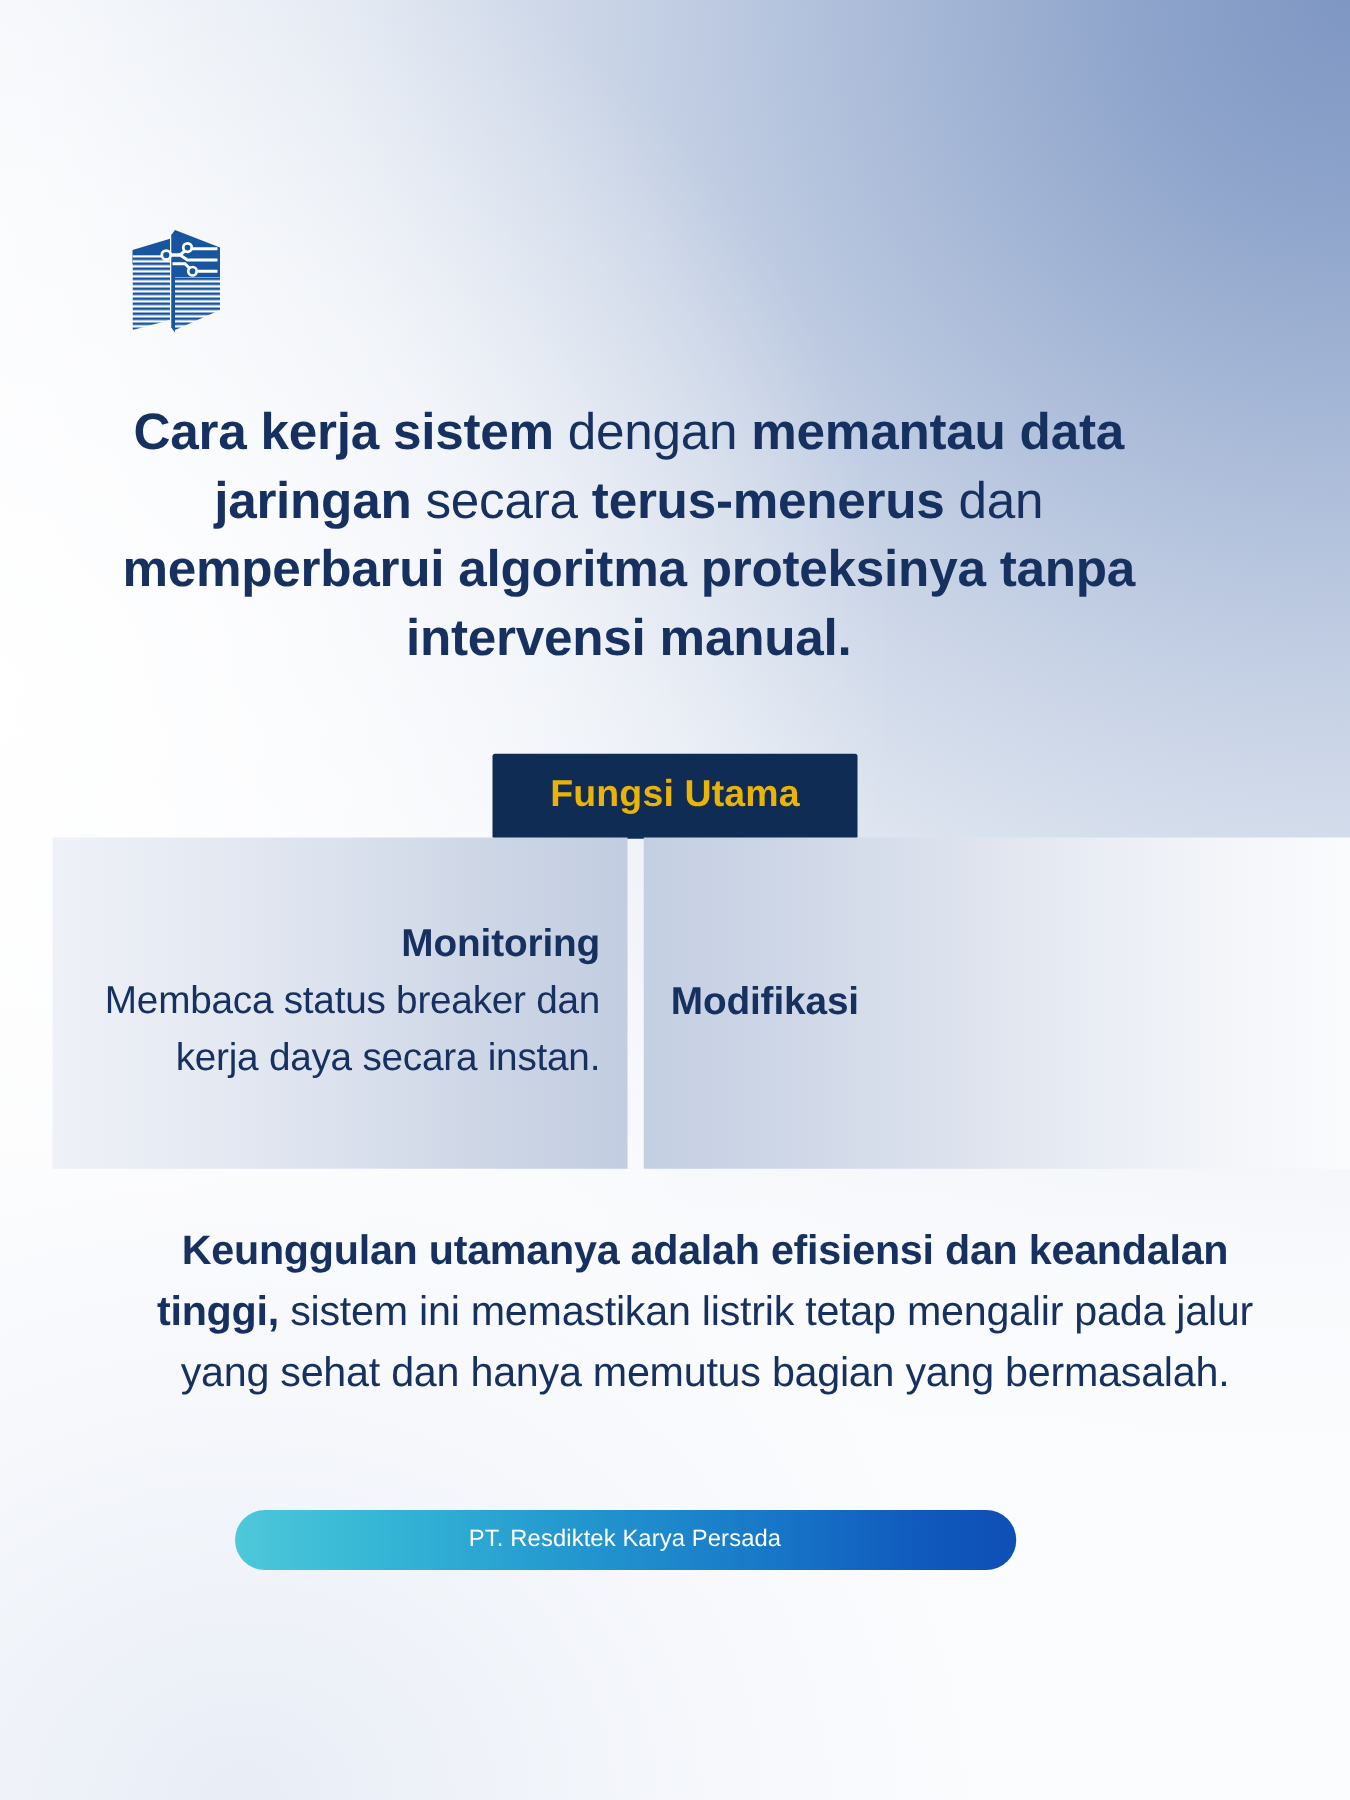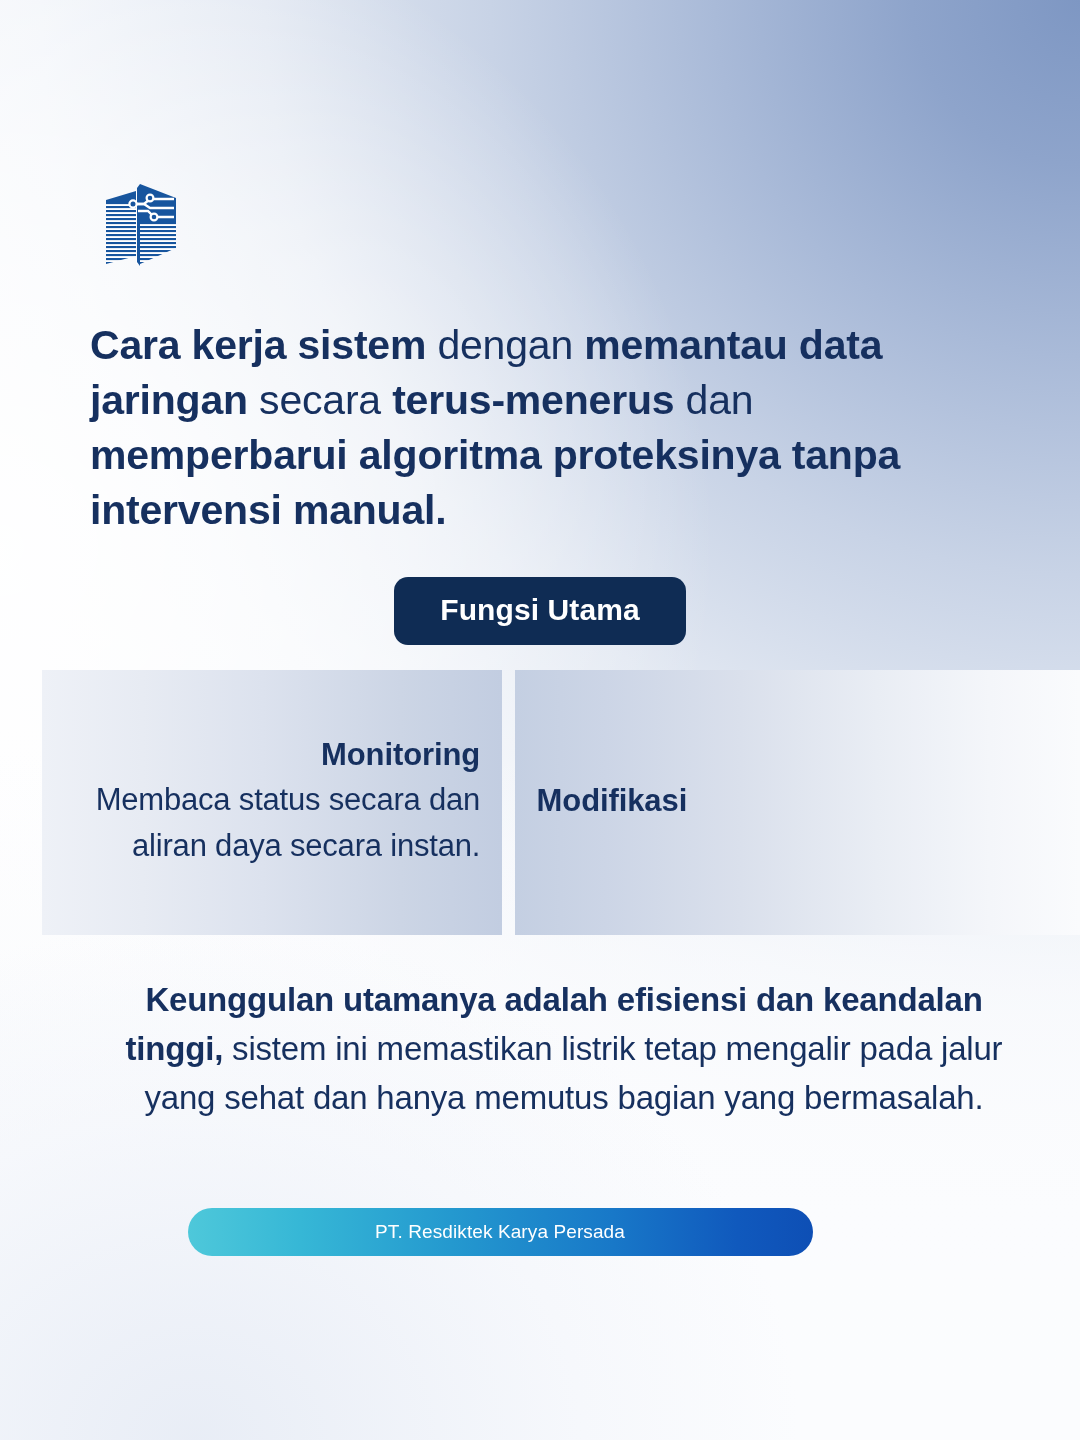--- a/index.html
+++ b/index.html
@@ -66,45 +66,46 @@
     width:76px; height:92px;
   }
   .logo-wrap svg { display:block; width:100%; height:100%; }
 
   
   .headline {
     position:absolute;
     left:0; top:318px;
     width:1006px;
     padding:0 90px;
-    text-align:left;
+    text-align:center;
     color:#16305f;
     font-size:41px;
     line-height:55px;
     font-weight:400;
     letter-spacing:-0.2px;
   }
   .headline b { font-weight:700; }
 
   
   .badge-row {
     position:absolute;
     left:0; top:577px;
     width:1080px;
     display:flex; justify-content:center;
   }
   .badge {
     background:#0f2c54;
-    color:#ffffff;
+    color:#eab308;
     font-size:30px;
     font-weight:700;
     letter-spacing:0.1px;
     padding:18px 46px 20px;
-    border-radius:14px;
+    border-radius:2px;
     line-height:1;
+    margin-top:26px;
   }
 
   
   .cards {
     position:absolute;
     left:0; top:670px;
     width:1080px; height:265px;
     display:flex;
   }
   .card {
@@ -248,21 +249,21 @@
     <b>Cara kerja sistem </b><span>dengan </span><b>memantau data jaringan </b><span>secara </span><b>terus-menerus </b><span>dan </span><b>memperbarui algoritma proteksinya tanpa intervensi manual.</b>
   </div>
 
   <div class="badge-row">
     <div class="badge">Fungsi Utama</div>
   </div>
 
   <div class="cards">
     <div class="card card-left">
       <div class="card-title">Monitoring</div>
-      <div class="card-body">Membaca status secara dan aliran daya secara instan.</div>
+      <div class="card-body">Membaca status breaker dan kerja daya secara instan.</div>
     </div>
     <div class="card-gap"></div>
     <div class="card card-right">
       <div class="card-title">Modifikasi</div>
     </div>
   </div>
 
   <div class="closing">
     <b>Keunggulan utamanya adalah efisiensi dan keandalan tinggi,</b><span> sistem ini memastikan listrik tetap mengalir pada jalur yang sehat dan hanya memutus bagian yang bermasalah.</span>
   </div>

